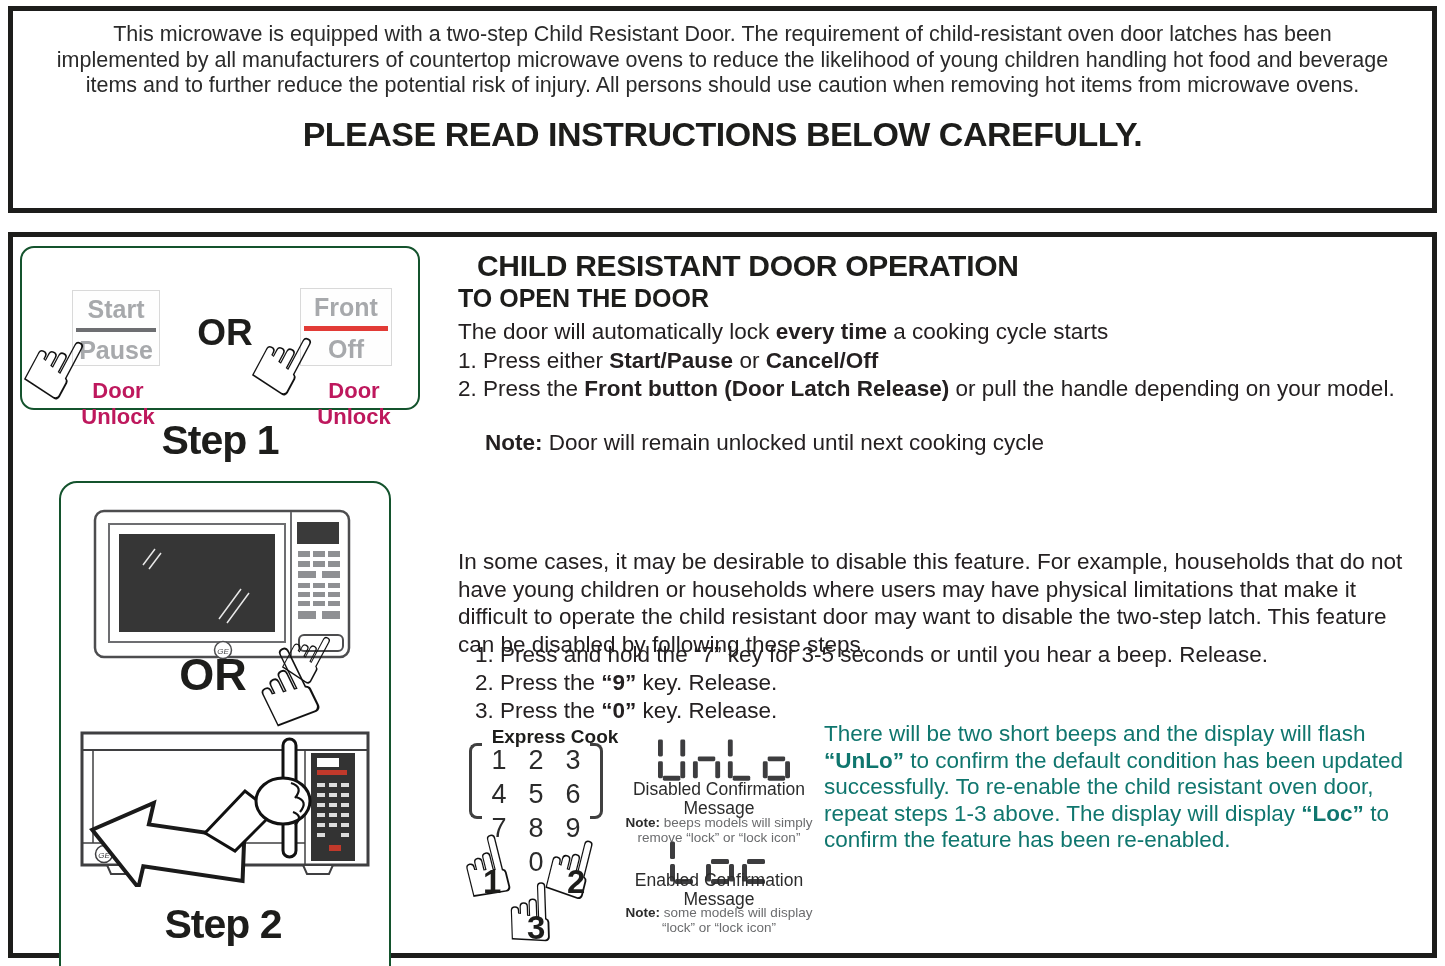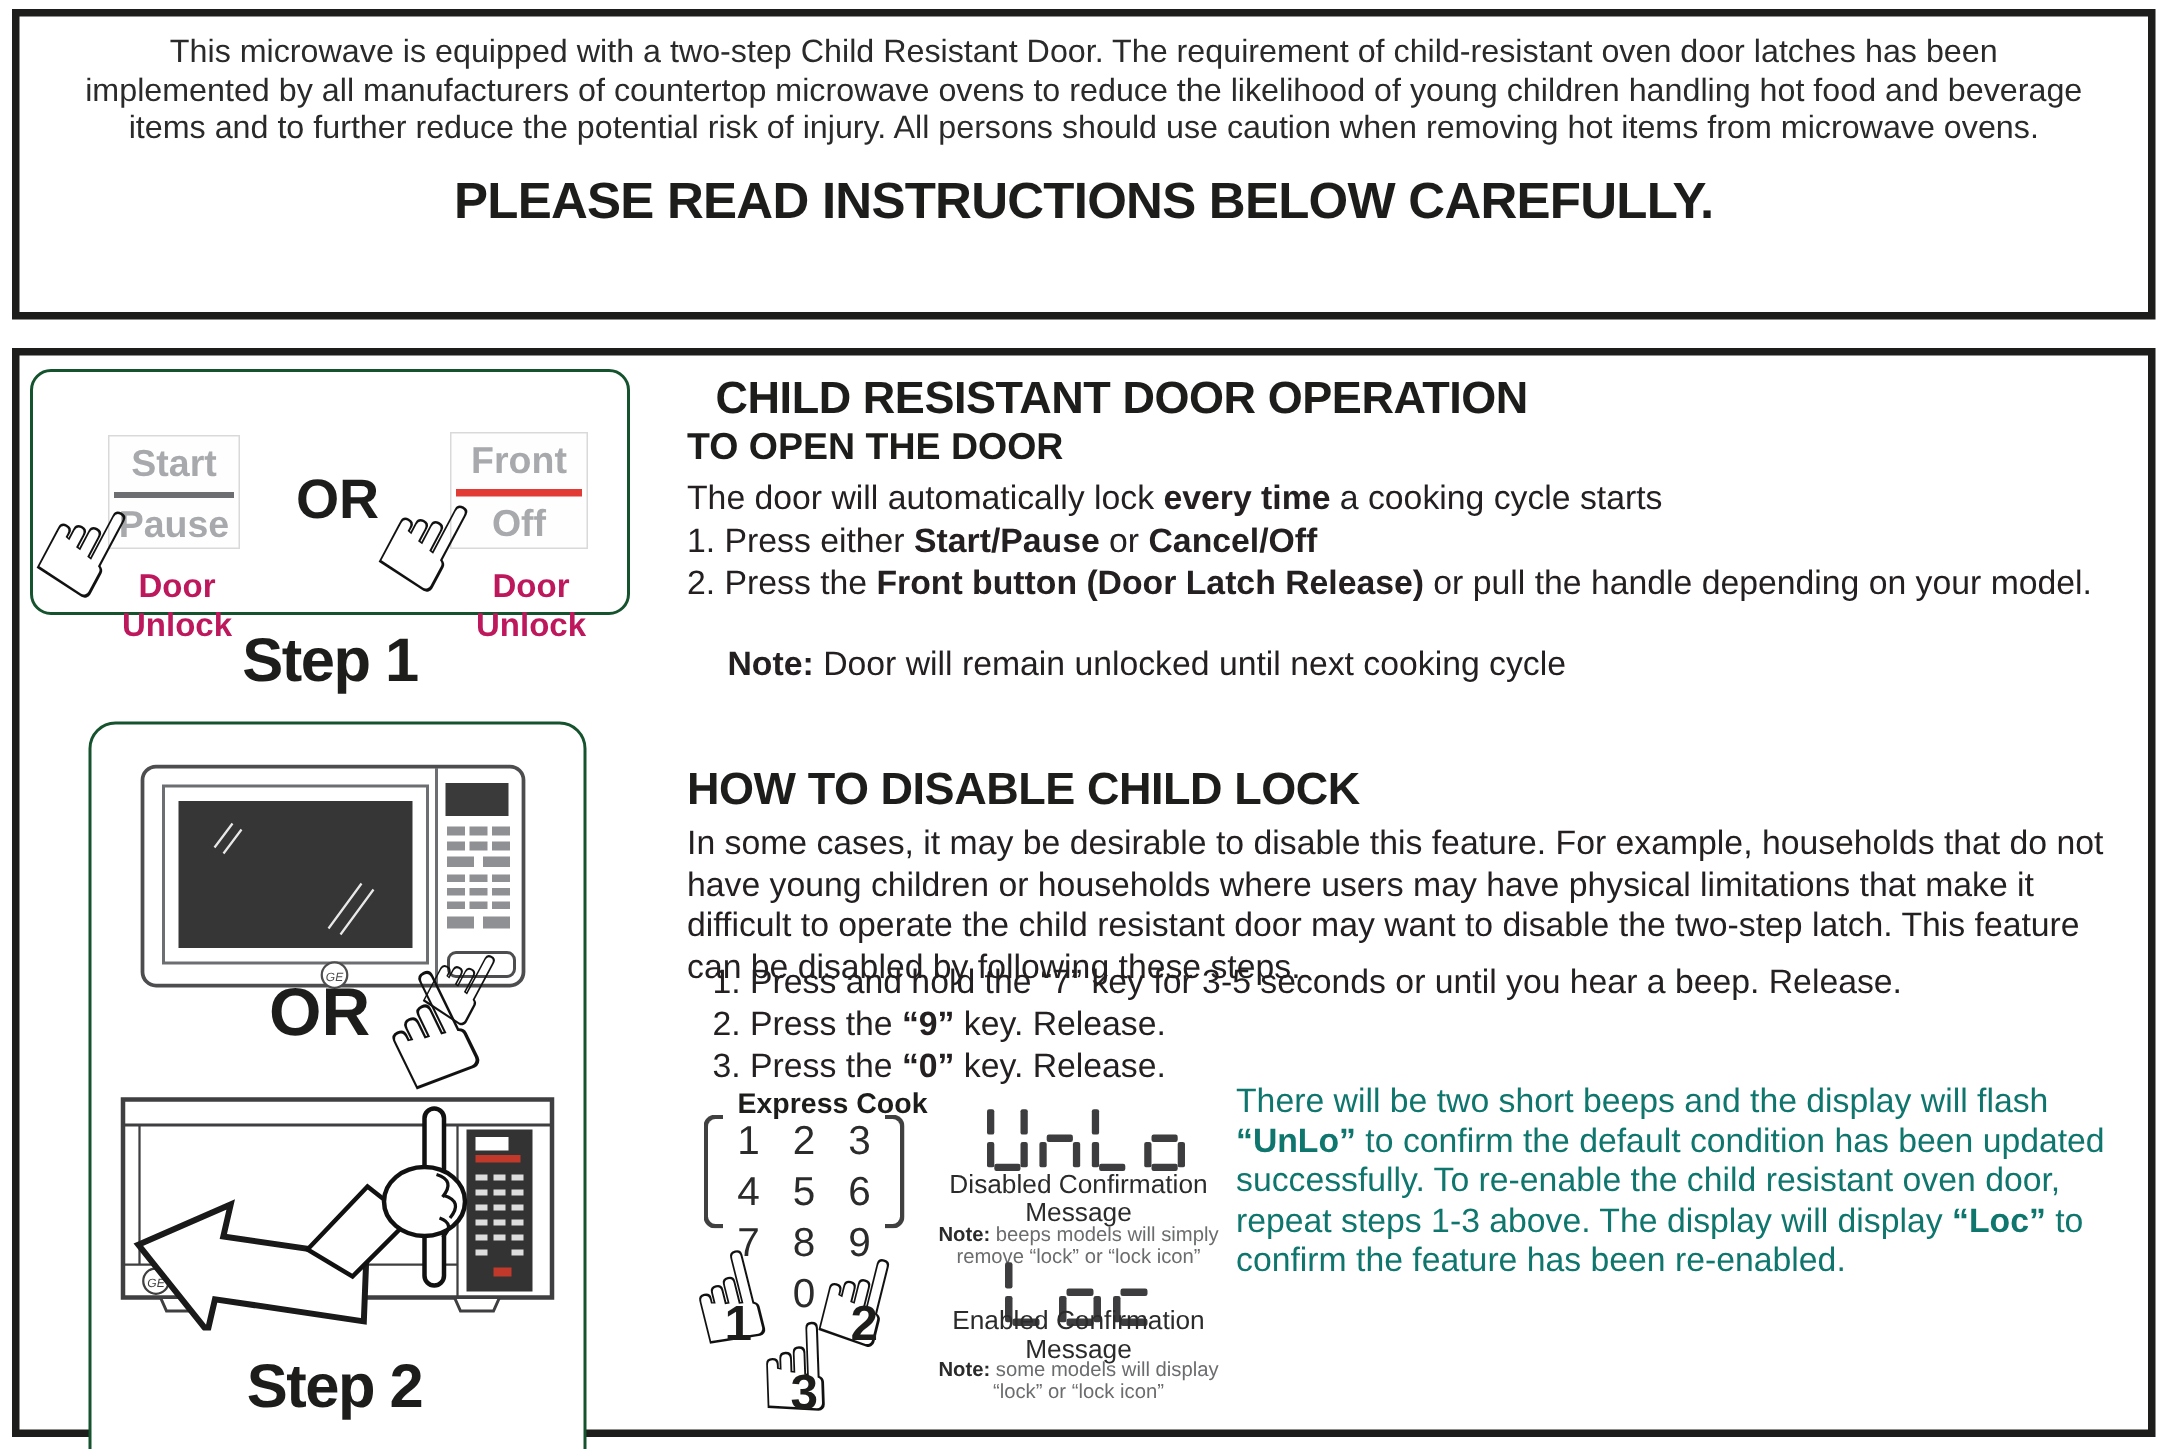--- a/index.html
+++ b/index.html
@@ -201,21 +201,20 @@
     </div>
     <div class="step-title" id="step2-title">Step 2</div>
 
     <div class="rc h-big" id="h-op">CHILD RESISTANT DOOR OPERATION</div>
     <div class="rc" id="h-open">TO OPEN THE DOOR</div>
     <div class="rc body-line" id="p-intro"><span>The door will automatically lock </span><span class="b">every time</span><span> a cooking cycle starts</span></div>
     <div class="rc body-line" id="li1"><span>1. Press either </span><span class="b">Start/Pause</span><span> or </span><span class="b">Cancel/Off</span></div>
     <div class="rc body-line" id="li2"><span>2. Press the </span><span class="b">Front button (Door Latch Release)</span><span> or pull the handle depending on your model.</span></div>
     <div class="rc body-line" id="note1"><span class="b">Note:</span><span> Door will remain unlocked until next cooking cycle</span></div>
 
-    <div class="rc h-big" id="h-disable">HOW TO DISABLE CHILD LOCK</div>
     <div class="rc body-line" id="p-disable">In some cases, it may be desirable to disable this feature. For example, households that do not have young children or households where users may have physical limitations that make it difficult to operate the child resistant door may want to disable the two-step latch. This feature can be disabled by following these steps.</div>
     <div class="rc body-line" id="ds1"><span>1. Press and hold the “7” key for 3-5 seconds or until you hear a beep. Release.</span></div>
     <div class="rc body-line" id="ds2"><span>2. Press the </span><span class="b">“9”</span><span> key. Release.</span></div>
     <div class="rc body-line" id="ds3"><span>3. Press the </span><span class="b">“0”</span><span> key. Release.</span></div>
 
     <div class="rc" id="ec-label">Express Cook</div>
     <div class="rc" id="keys">
       <span class="bracket l"></span>
       <span class="bracket r"></span>
     <div class="krow">

